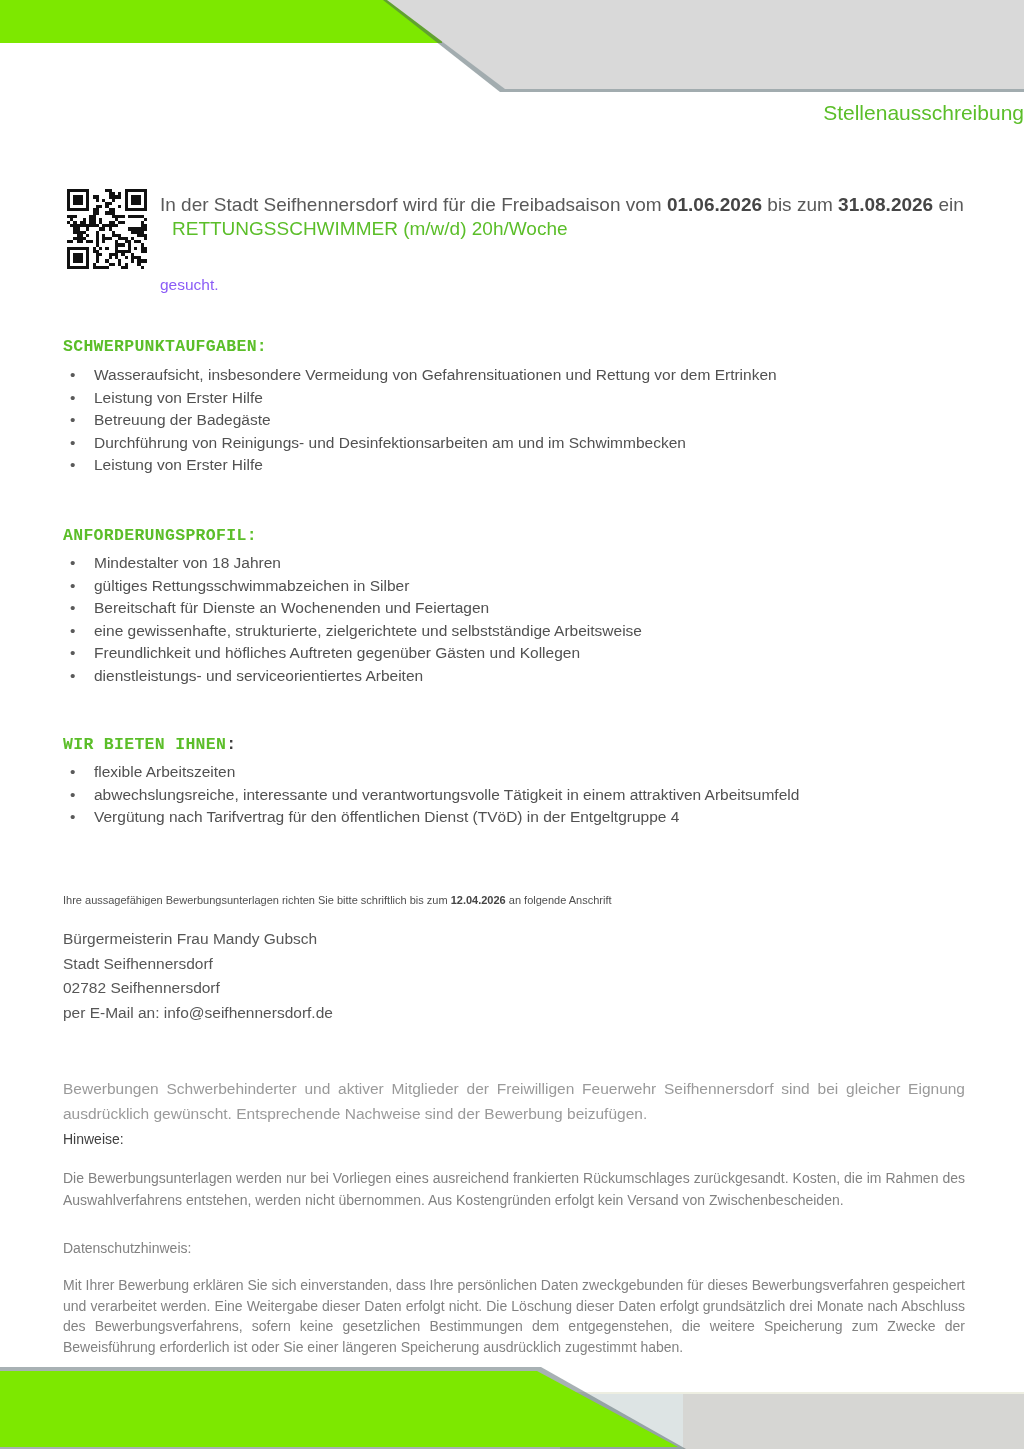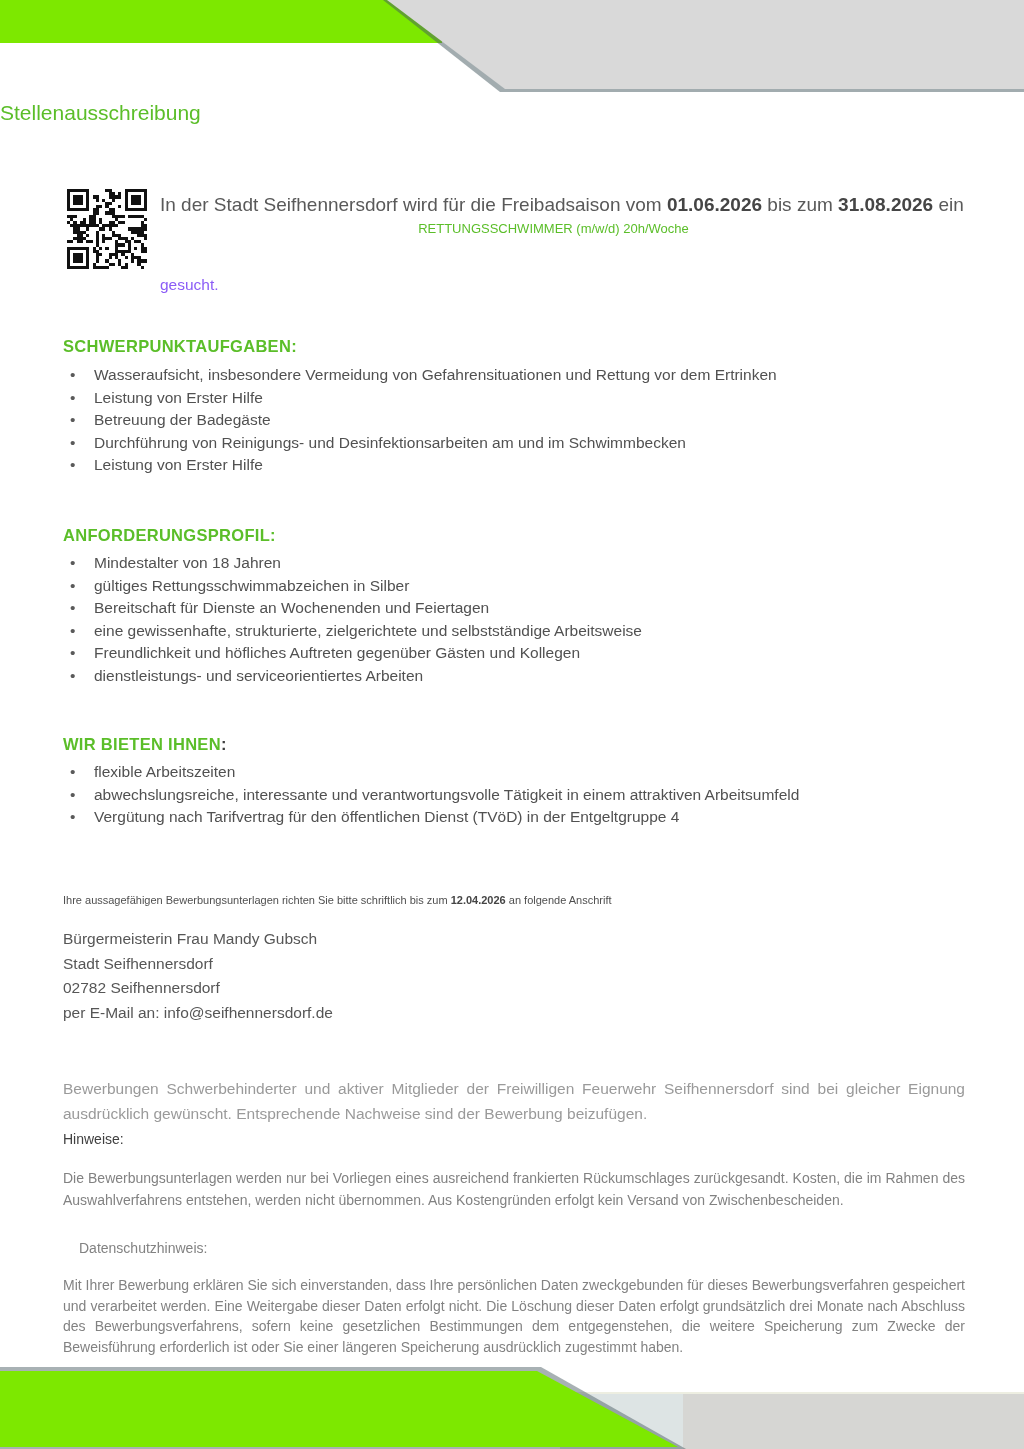--- a/index.html
+++ b/index.html
@@ -12,37 +12,37 @@
   .green-top{position:absolute;left:0;top:0;width:442px;height:43px;background:#7de800;}
   .gray-top-shadow{clip-path:polygon(383px 0,1024px 0,1024px 92px,500px 92px);background:rgba(70,90,95,.5);}
   .gray-top{clip-path:polygon(387px 0,1024px 0,1024px 89px,505px 89px);background:#d9d9d9;}
   
   .gray-bottom{position:absolute;left:560px;top:1392px;right:0;bottom:0;background:#d6d6d3;border-top:2px solid #edeee1;}
   .light-bottom{position:absolute;left:560px;top:1392px;width:123px;bottom:0;background:#dde4e4;border-top:2px solid #edeee1;}
   .green-bottom-shadow{clip-path:polygon(0 1367px,541px 1367px,686px 1449px,0 1449px);background:rgba(70,90,95,.47);}
   .green-bottom{clip-path:polygon(0 1371px,537px 1371px,678px 1447px,0 1447px);background:#7de800;}
   
   .abs{position:absolute;}
-  .doc-title{top:100px;left:0;width:100%;text-align:left;font-size:21px;line-height:25px;color:#5bbe29;}
+  .doc-title{top:100px;left:0;width:100%;text-align:right;font-size:21px;line-height:25px;color:#5bbe29;}
   .intro{top:175px;left:160px;width:810px;font-size:19px;line-height:22px;color:#595959;}
   .intro b,.application b{font-weight:700;color:#454545;}
   .qr{left:67px;top:189px;width:80px;height:80px;}
-  .headline{top:217px;left:152px;width:803px;text-align:center;font-size:13px;line-height:24px;color:#5bbe29;}
+  .headline{top:217px;left:172px;width:803px;font-size:19px;line-height:24px;color:#5bbe29;}
   .gesucht{top:276px;left:160px;font-size:15.5px;color:#8b5cf6;}
-  .sec-h{left:63px;font-size:16.5px;font-weight:600;letter-spacing:.3px;color:#5bbe29;}
+  .sec-h{left:63px;font-size:16.5px;font-weight:600;letter-spacing:.3px;color:#5bbe29;font-family:Liberation Mono, monospace;}
   .sec-h .colon-dark{color:#3f3f3f;}
   ul.bullets{left:63px;width:902px;margin:1px;padding:0;list-style:none;font-size:15.5px;color:#515151;}
   ul.bullets li{position:relative;padding-left:30px;line-height:22.6px;}
   ul.bullets li::before{content:"•";position:absolute;left:6px;top:0;color:#5a5a5a;}
   .application{top:878px;left:63px;width:902px;font-size:11px;line-height:22px;color:#4f4f4f;}
   .address{top:927px;left:63px;font-size:15.5px;line-height:24.5px;color:#565656;}
   .equalop{top:1060px;left:63px;width:902px;font-size:15.5px;line-height:25.5px;color:#9a9a9a;text-align:justify;}
   .notes-h{top:1131px;left:63px;font-size:14px;color:#404040;}
   .notes-b{top:1153px;left:63px;width:902px;font-size:14px;line-height:22px;color:#828282;text-align:justify;}
-  .privacy-h{top:1240px;left:79px;font-size:14px;color:#828282;}
+  .privacy-h{top:1240px;left:63px;font-size:14px;color:#828282;}
   .privacy-b{top:1261px;left:63px;width:902px;font-size:14px;line-height:20.5px;color:#828282;text-align:justify;}
 </style>
 </head>
 <body>
 
 <div class="page">
 
   <div class="green-top"></div>
   <div class="shape gray-top-shadow"></div>
   <div class="shape gray-top"></div>

